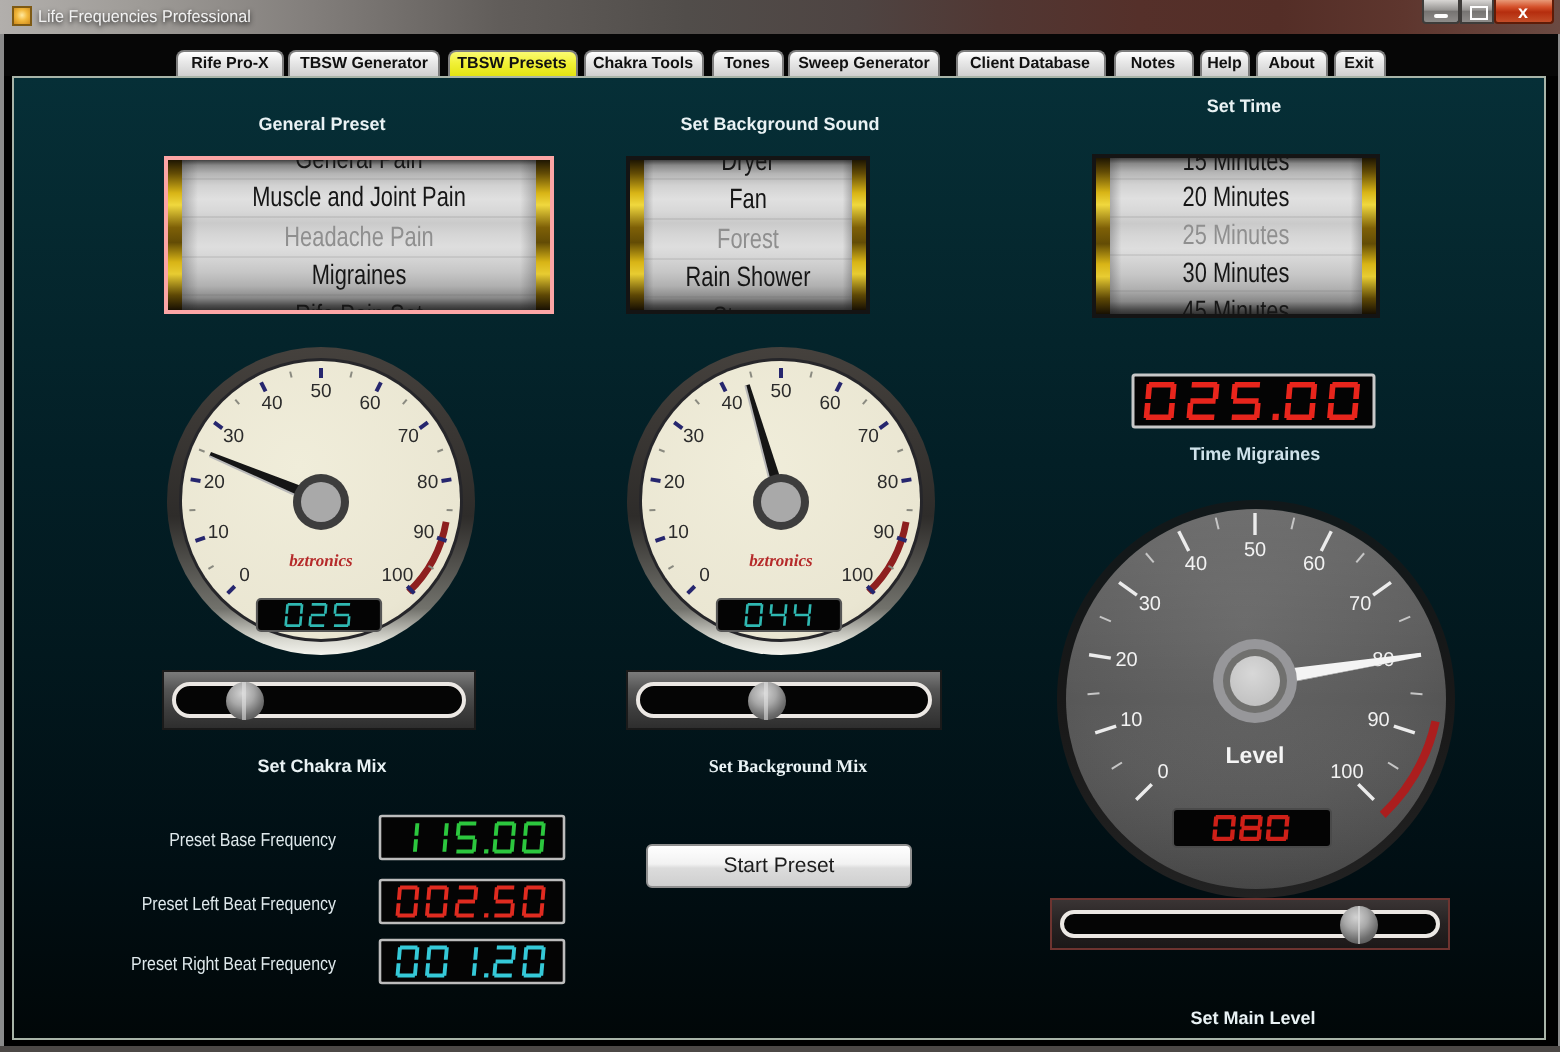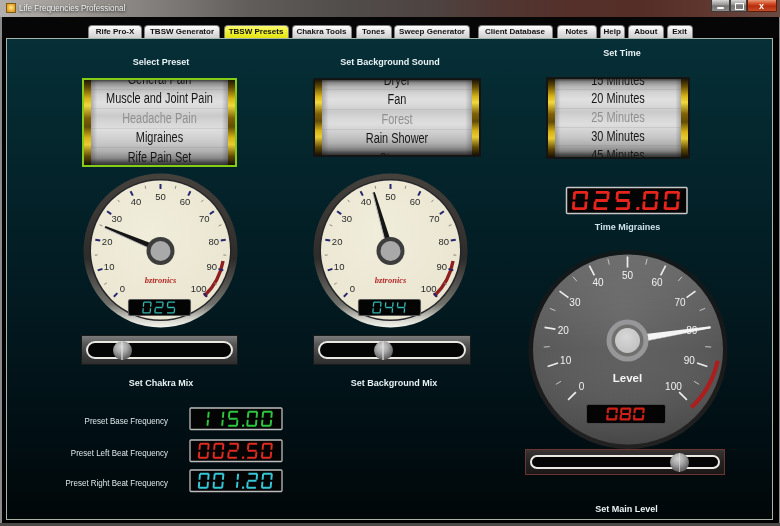--- a/index.html
+++ b/index.html
@@ -26,39 +26,39 @@
     <div style="position:absolute;left:477.5px;top:24.5px;width:75px;height:13.5px;background:linear-gradient(180deg,#ffffff 0%,#e9e9e9 40%,#cfcfcf 100%);border:1px solid #7d7d7d;border-bottom:none;border-radius:4px 4px 0 0;box-sizing:border-box;text-align:center;font-size:8px;font-weight:bold;color:#111;line-height:12.5px;white-space:nowrap;overflow:hidden;font-family:'Liberation Sans',sans-serif;">Client Database</div>
     <div style="position:absolute;left:556.5px;top:24.5px;width:40px;height:13.5px;background:linear-gradient(180deg,#ffffff 0%,#e9e9e9 40%,#cfcfcf 100%);border:1px solid #7d7d7d;border-bottom:none;border-radius:4px 4px 0 0;box-sizing:border-box;text-align:center;font-size:8px;font-weight:bold;color:#111;line-height:12.5px;white-space:nowrap;overflow:hidden;font-family:'Liberation Sans',sans-serif;">Notes</div>
     <div style="position:absolute;left:599.5px;top:24.5px;width:25.5px;height:13.5px;background:linear-gradient(180deg,#ffffff 0%,#e9e9e9 40%,#cfcfcf 100%);border:1px solid #7d7d7d;border-bottom:none;border-radius:4px 4px 0 0;box-sizing:border-box;text-align:center;font-size:8px;font-weight:bold;color:#111;line-height:12.5px;white-space:nowrap;overflow:hidden;font-family:'Liberation Sans',sans-serif;">Help</div>
     <div style="position:absolute;left:628px;top:24.5px;width:35.5px;height:13.5px;background:linear-gradient(180deg,#ffffff 0%,#e9e9e9 40%,#cfcfcf 100%);border:1px solid #7d7d7d;border-bottom:none;border-radius:4px 4px 0 0;box-sizing:border-box;text-align:center;font-size:8px;font-weight:bold;color:#111;line-height:12.5px;white-space:nowrap;overflow:hidden;font-family:'Liberation Sans',sans-serif;">About</div>
     <div style="position:absolute;left:666.5px;top:24.5px;width:26px;height:13.5px;background:linear-gradient(180deg,#ffffff 0%,#e9e9e9 40%,#cfcfcf 100%);border:1px solid #7d7d7d;border-bottom:none;border-radius:4px 4px 0 0;box-sizing:border-box;text-align:center;font-size:8px;font-weight:bold;color:#111;line-height:12.5px;white-space:nowrap;overflow:hidden;font-family:'Liberation Sans',sans-serif;">Exit</div>
 <div class="abs" style="left:0;top:16.5px;width:1.5px;height:509.5px;background:#8a8a8a;"></div>
 <div class="abs" style="left:778.5px;top:16.5px;width:1.5px;height:509.5px;background:#8a8a8a;"></div>
 <div class="abs" style="left:0;top:523px;width:780px;height:3px;background:#4c4846;"></div>
 <div class="abs" style="left:6px;top:38px;width:767px;height:482px;border:1px solid #a8b4a8;box-sizing:border-box;background:linear-gradient(180deg,#062f37 0%,#052930 15%,#031f26 40%,#02181e 60%,#010f14 82%,#010708 100%);">
 </div>
-<div class="lbl" style="left:91px;top:57px;width:140px;font-size:9px;">Select Preset</div>
+<div class="lbl" style="left:91px;top:57px;width:140px;font-size:9px;">General Preset</div>
 <div class="lbl" style="left:310px;top:57px;width:160px;font-size:9px;">Set Background Sound</div>
 <div class="lbl" style="left:552px;top:48px;width:140px;font-size:9px;">Set Time</div>
-<div style="position:absolute;left:82px;top:78px;width:155px;height:89px;background:#84cc16;">
+<div style="position:absolute;left:82px;top:78px;width:155px;height:79px;background:#fca5a5;padding-left:40px;">
       <div style="position:absolute;left:2px;top:2px;bottom:2px;width:7px;background:linear-gradient(180deg,#1e1602 0%,#634c05 9%,#d8b416 22%,#f0d83e 30%,#7e6007 45%,#634c05 55%,#d8b416 68%,#e8cc32 76%,#5e4805 90%,#181002 100%);"></div>
       <div style="position:absolute;right:2px;top:2px;bottom:2px;width:7px;background:linear-gradient(180deg,#1e1602 0%,#634c05 9%,#d8b416 22%,#f0d83e 30%,#7e6007 45%,#634c05 55%,#d8b416 68%,#e8cc32 76%,#5e4805 90%,#181002 100%);"></div>
       <div style="position:absolute;left:9px;right:9px;top:2px;bottom:2px;background:linear-gradient(90deg,rgba(20,20,20,0.25) 0%,rgba(20,20,20,0) 4.5%,rgba(20,20,20,0) 95.5%,rgba(20,20,20,0.25) 100%),linear-gradient(180deg,#424242 0%,#888888 3.5%,#b4b4b4 9%,#d2d2d2 17%,#e0e0e0 26%,#d8d8d8 34%,#cacaca 42%,#d6d6d6 50%,#dedede 58%,#d4d4d4 66%,#c6c6c6 75%,#b0b0b0 84%,#888888 92%,#4c4c4c 97%,#323232 100%);overflow:hidden;">
         <div style="position:absolute;left:0;right:0;top:-9.0px;height:16px;line-height:16px;text-align:center;font-size:14px;color:#161616;transform:scaleX(0.78);font-family:'Liberation Sans',sans-serif;white-space:nowrap;">General Pain</div>
         <div style="position:absolute;left:0;right:0;top:8.7px;height:1px;background:rgba(90,90,90,0.12);"></div>
         <div style="position:absolute;left:0;right:0;top:10.4px;height:16px;line-height:16px;text-align:center;font-size:14px;color:#161616;transform:scaleX(0.78);font-family:'Liberation Sans',sans-serif;white-space:nowrap;">Muscle and Joint Pain</div>
         <div style="position:absolute;left:0;right:0;top:28.1px;height:1px;background:rgba(90,90,90,0.12);"></div>
         <div style="position:absolute;left:0;right:0;top:29.8px;height:16px;line-height:16px;text-align:center;font-size:14px;color:#8f8f8f;transform:scaleX(0.78);font-family:'Liberation Sans',sans-serif;white-space:nowrap;">Headache Pain</div>
         <div style="position:absolute;left:0;right:0;top:47.5px;height:1px;background:rgba(90,90,90,0.12);"></div>
         <div style="position:absolute;left:0;right:0;top:49.2px;height:16px;line-height:16px;text-align:center;font-size:14px;color:#161616;transform:scaleX(0.78);font-family:'Liberation Sans',sans-serif;white-space:nowrap;">Migraines</div>
         <div style="position:absolute;left:0;right:0;top:66.9px;height:1px;background:rgba(90,90,90,0.12);"></div>
         <div style="position:absolute;left:0;right:0;top:68.6px;height:16px;line-height:16px;text-align:center;font-size:14px;color:#161616;transform:scaleX(0.78);font-family:'Liberation Sans',sans-serif;white-space:nowrap;">Rife Pain Set</div>
       </div>
     </div>
-<div style="position:absolute;left:313px;top:78px;width:168px;height:79px;background:#141414;">
+<div style="position:absolute;left:313px;top:78px;width:122px;height:79px;background:#141414;">
       <div style="position:absolute;left:2px;top:2px;bottom:2px;width:7px;background:linear-gradient(180deg,#1e1602 0%,#634c05 9%,#d8b416 22%,#f0d83e 30%,#7e6007 45%,#634c05 55%,#d8b416 68%,#e8cc32 76%,#5e4805 90%,#181002 100%);"></div>
       <div style="position:absolute;right:2px;top:2px;bottom:2px;width:7px;background:linear-gradient(180deg,#1e1602 0%,#634c05 9%,#d8b416 22%,#f0d83e 30%,#7e6007 45%,#634c05 55%,#d8b416 68%,#e8cc32 76%,#5e4805 90%,#181002 100%);"></div>
       <div style="position:absolute;left:9px;right:9px;top:2px;bottom:2px;background:linear-gradient(90deg,rgba(20,20,20,0.25) 0%,rgba(20,20,20,0) 4.5%,rgba(20,20,20,0) 95.5%,rgba(20,20,20,0.25) 100%),linear-gradient(180deg,#424242 0%,#888888 3.5%,#b4b4b4 9%,#d2d2d2 17%,#e0e0e0 26%,#d8d8d8 34%,#cacaca 42%,#d6d6d6 50%,#dedede 58%,#d4d4d4 66%,#c6c6c6 75%,#b0b0b0 84%,#888888 92%,#4c4c4c 97%,#323232 100%);overflow:hidden;">
         <div style="position:absolute;left:0;right:0;top:-8.5px;height:16px;line-height:16px;text-align:center;font-size:14px;color:#161616;transform:scaleX(0.78);font-family:'Liberation Sans',sans-serif;white-space:nowrap;">Dryer</div>
         <div style="position:absolute;left:0;right:0;top:9.3px;height:1px;background:rgba(90,90,90,0.12);"></div>
         <div style="position:absolute;left:0;right:0;top:11.1px;height:16px;line-height:16px;text-align:center;font-size:14px;color:#161616;transform:scaleX(0.78);font-family:'Liberation Sans',sans-serif;white-space:nowrap;">Fan</div>
         <div style="position:absolute;left:0;right:0;top:28.9px;height:1px;background:rgba(90,90,90,0.12);"></div>
         <div style="position:absolute;left:0;right:0;top:30.7px;height:16px;line-height:16px;text-align:center;font-size:14px;color:#8f8f8f;transform:scaleX(0.78);font-family:'Liberation Sans',sans-serif;white-space:nowrap;">Forest</div>
         <div style="position:absolute;left:0;right:0;top:48.5px;height:1px;background:rgba(90,90,90,0.12);"></div>
         <div style="position:absolute;left:0;right:0;top:50.3px;height:16px;line-height:16px;text-align:center;font-size:14px;color:#161616;transform:scaleX(0.78);font-family:'Liberation Sans',sans-serif;white-space:nowrap;">Rain Shower</div>
@@ -443,18 +443,19 @@
       <div style="position:absolute;left:4px;right:4px;top:5px;bottom:5px;background:#050505;border:2px solid #ece8e4;border-radius:10px;box-sizing:border-box;"></div>
       <div style="position:absolute;left:59.5px;top:4.5px;width:19px;height:19px;border-radius:50%;background:radial-gradient(circle at 42% 30%, #d2d2d2 0%, #a8a8a8 35%, #6e6e6e 65%, #454545 100%);"></div>
       <div style="position:absolute;left:68.3px;top:4.5px;width:1.5px;height:19px;background:rgba(230,230,230,0.55);"></div>
     </div>
 <div style="position:absolute;left:525px;top:449px;width:200px;height:26px;background:linear-gradient(180deg,#3a3434 0%,#262222 50%,#1c1818 100%);border:1px solid #6e3430;box-sizing:border-box;">
       <div style="position:absolute;left:4px;right:4px;top:5px;bottom:5px;background:#050505;border:2px solid #ece8e4;border-radius:10px;box-sizing:border-box;"></div>
       <div style="position:absolute;left:144.1px;top:2.5px;width:19px;height:19px;border-radius:50%;background:radial-gradient(circle at 42% 30%, #d2d2d2 0%, #a8a8a8 35%, #6e6e6e 65%, #454545 100%);"></div>
       <div style="position:absolute;left:152.9px;top:2.5px;width:1.5px;height:19px;background:rgba(230,230,230,0.55);"></div>
     </div>
 <div class="lbl" style="left:91px;top:377.5px;width:140px;font-size:9px;">Set Chakra Mix</div>
-<div class="lbl" style="left:324px;top:377.5px;width:140px;font-size:9px;">Set Background Mix</div>
+<div class="lbl" style="left:324px;top:377.5px;width:140px;font-size:9px;font-family:Liberation Serif, serif;">Set Background Mix</div>
 <div class="lbl" style="left:557.5px;top:221.5px;width:140px;font-size:9px;color:#cfe2ea;">Time Migraines</div>
 <div class="lbl" style="left:556.5px;top:504px;width:140px;font-size:9px;">Set Main Level</div>
 <div style="position:absolute;width:150px;text-align:right;font-size:9.5px;color:#dfe9ec;font-family:'Liberation Sans',sans-serif;transform:scaleX(0.84);transform-origin:100% 50%;white-space:nowrap;left:18px;top:415px;">Preset Base Frequency</div>
 <div style="position:absolute;width:150px;text-align:right;font-size:9.5px;color:#dfe9ec;font-family:'Liberation Sans',sans-serif;transform:scaleX(0.84);transform-origin:100% 50%;white-space:nowrap;left:18px;top:446.5px;">Preset Left Beat Frequency</div>
 <div style="position:absolute;width:150px;text-align:right;font-size:9.5px;color:#dfe9ec;font-family:'Liberation Sans',sans-serif;transform:scaleX(0.84);transform-origin:100% 50%;white-space:nowrap;left:18px;top:477px;">Preset Right Beat Frequency</div>
+<div style="position:absolute;left:323px;width:133px;height:22px;border-radius:3px;border:1px solid #8f8f8f;box-sizing:border-box;background:linear-gradient(180deg,#ffffff 0%,#f2f2f2 45%,#dcdcdc 55%,#cfcfcf 100%);text-align:center;font-family:'Liberation Sans',sans-serif;font-size:10.5px;top:421.5px;color:#1c1c1c;line-height:21px;">Start Preset</div>
 </div>
 </body></html>

